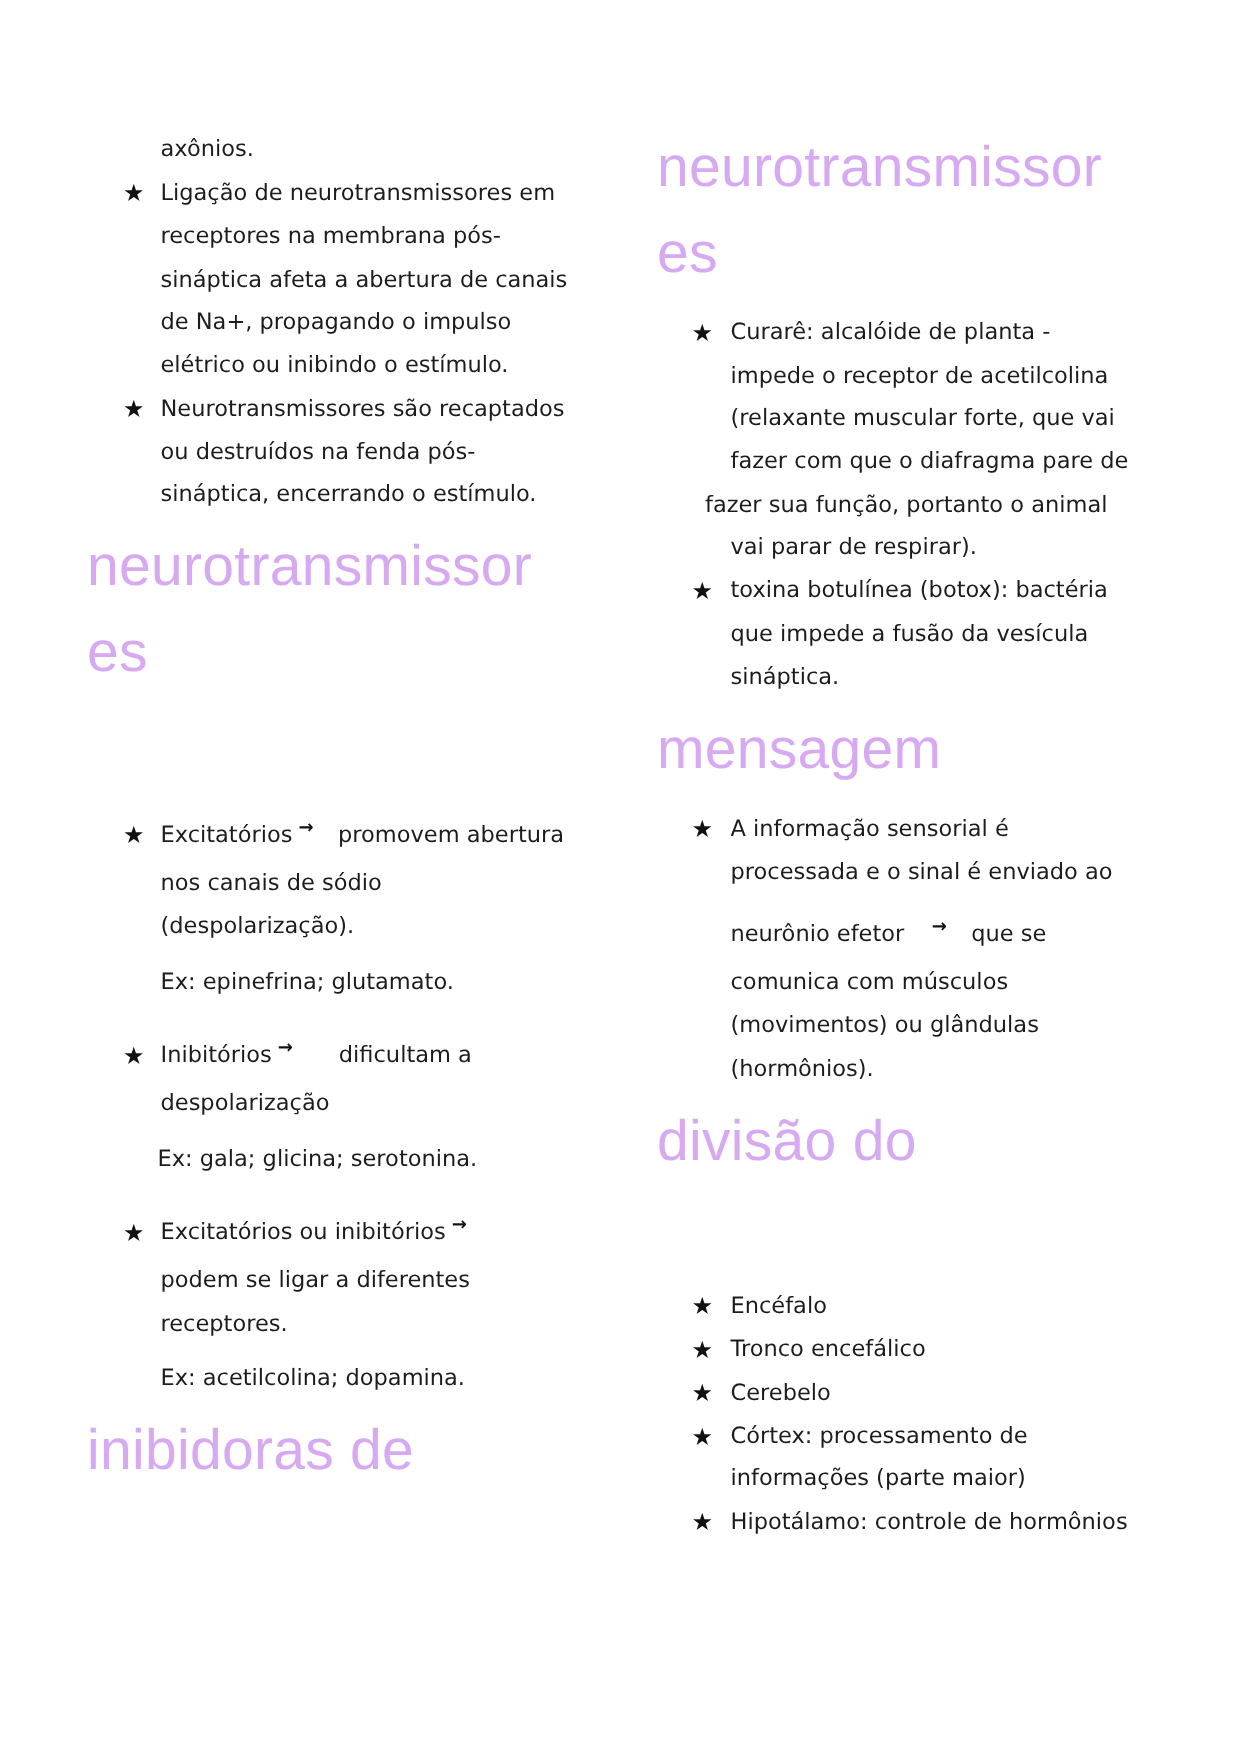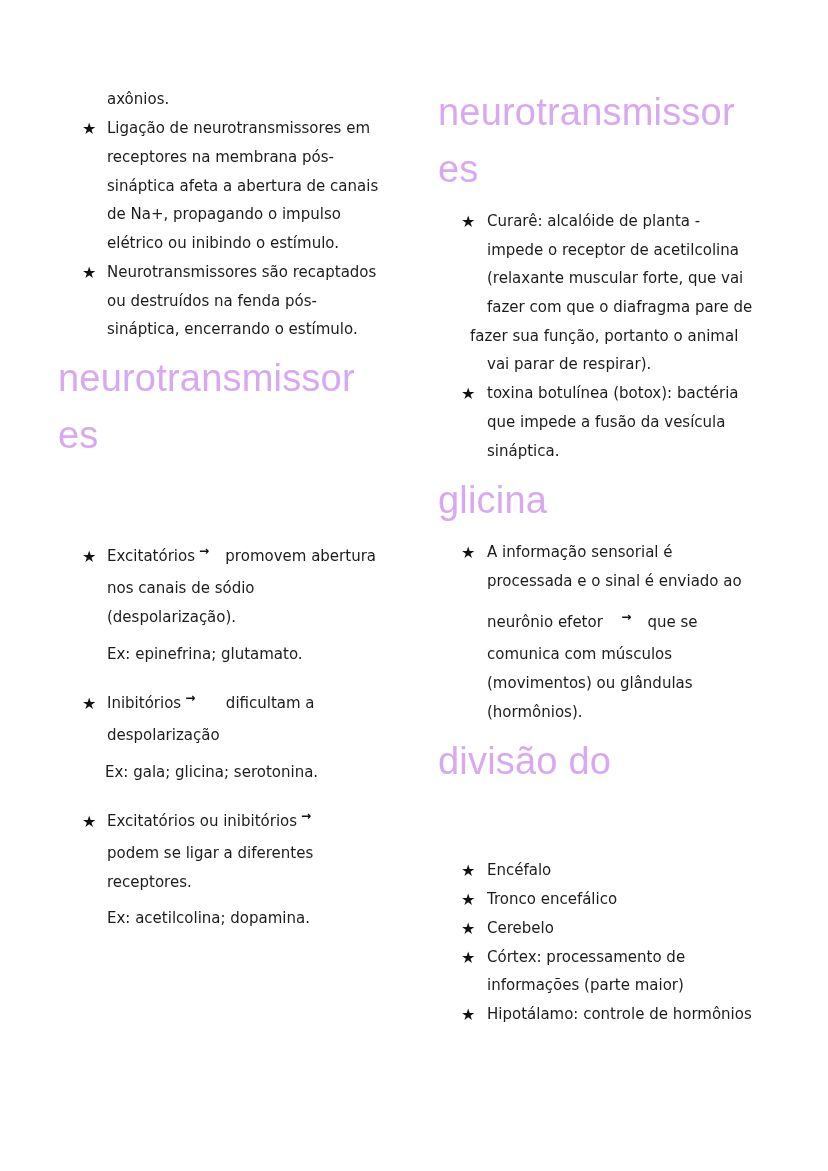--- a/index.html
+++ b/index.html
@@ -98,20 +98,21 @@
 
   <span class="star" style="left:82px; top:807px;">★</span>
   <div class="text" style="left:107px; top:807px;">
     <span>Excitatórios ou inibitórios</span><span class="arrow">→</span>
   </div>
   <div class="text" style="left:107px; top:839px;">podem se ligar a diferentes</div>
   <div class="text" style="left:107px; top:868px;text-align:center;">receptores.</div>
   <div class="text" style="left:107px; top:904px;">Ex: acetilcolina; dopamina.</div>
 
   <h2 class="heading" style="left:58px; top:939px;">
+    <span class="line">inibidoras de</span>
   </h2>
 </div>
 
 <div class="col col-right">
 
   <h2 class="heading" style="left:24px; top:84px;">
     <span class="line">neurotransmissor</span>
     <span class="line">es</span>
   </h2>
 
@@ -122,21 +123,21 @@
   <div class="text" style="left:73px; top:293px;text-align:right;">fazer com que o diafragma pare de</div>
   <div class="text" style="left:56px; top:322px;">fazer sua função, portanto o animal</div>
   <div class="text" style="left:73px; top:350px;">vai parar de respirar).</div>
 
   <span class="star" style="left:47px; top:379px;">★</span>
   <div class="text" style="left:73px; top:379px;">toxina botulínea (botox): bactéria</div>
   <div class="text" style="left:73px; top:408px;">que impede a fusão da vesícula</div>
   <div class="text" style="left:73px; top:437px;">sináptica.</div>
 
   <h2 class="heading" style="left:24px; top:472px;">
-    <span class="line">glicina</span>
+    <span class="line">mensagem</span>
   </h2>
 
   <span class="star" style="left:47px; top:538px;">★</span>
   <div class="text" style="left:73px; top:538px;">A informação sensorial é</div>
   <div class="text" style="left:73px; top:567px;">processada e o sinal é enviado ao</div>
   <div class="text" style="left:73px; top:608px;">
     <span>neurônio efetor</span>&nbsp;&nbsp;&nbsp;<span class="arrow">→</span>&nbsp;&nbsp;&nbsp;<span>que se</span>
   </div>
   <div class="text" style="left:73px; top:640px;">comunica com músculos</div>
   <div class="text" style="left:73px; top:669px;">(movimentos) ou glândulas</div>

